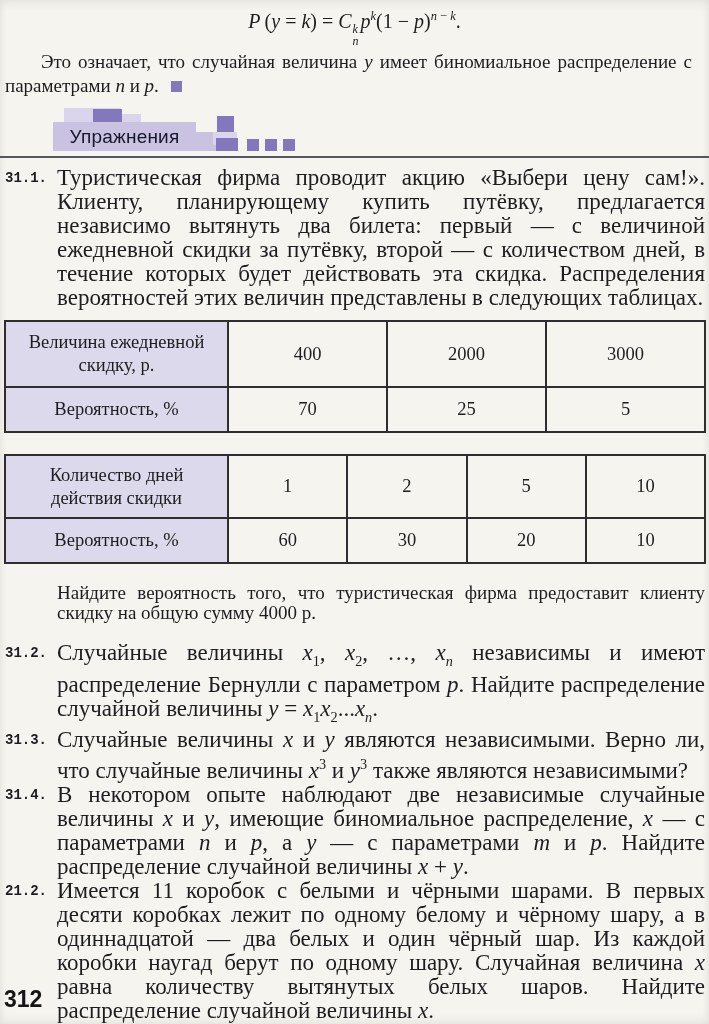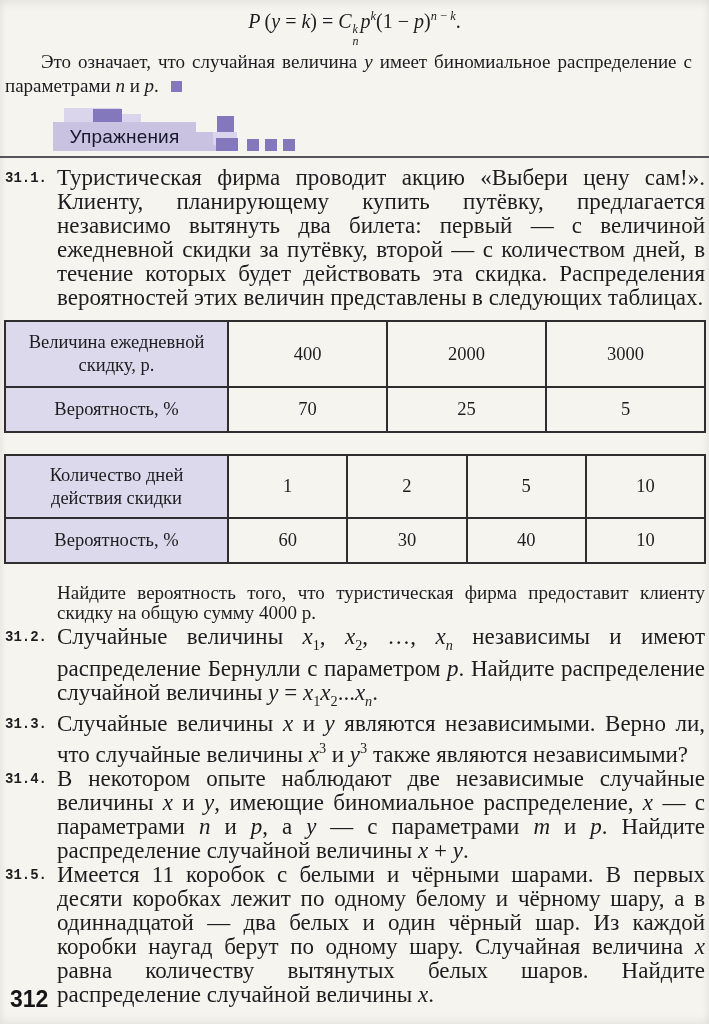--- a/index.html
+++ b/index.html
@@ -109,21 +109,21 @@
     padding:2px 14px;
     line-height:23px;
   }
   th{background:var(--table_header_bg);}
   col.c-label{width:223px;}
   .tbl1 tr.r-top th,.tbl1 tr.r-top td{height:66px;}
   .tbl1 tr.r-bot th,.tbl1 tr.r-bot td{height:45px;}
   .tbl2 tr.r-top th,.tbl2 tr.r-top td{height:63px;}
   .tbl2 tr.r-bot th,.tbl2 tr.r-bot td{height:45px;}
   .pagenum{
-    position:absolute;left:10px;top:986px;
+    position:absolute;left:4px;top:986px;
     font-family:"Liberation Sans", sans-serif;
     font-weight:bold;font-size:23px;color:#151517;
   }
 </style>
 </head>
 <body>
 
 <div class="formula"><i>P</i> (<i>y</i> = <i>k</i>) = <i>C</i><span class="stack">
       <span>k</span>
       <span>n</span>
@@ -190,41 +190,41 @@
     <th>Количество дней действия скидки</th>
     <td>1</td>
     <td>2</td>
     <td>5</td>
     <td>10</td>
   </tr>
   <tr class="r-bot">
     <th>Вероятность, %</th>
     <td>60</td>
     <td>30</td>
-    <td>40</td>
+    <td>20</td>
     <td>10</td>
   </tr>
 </tbody>
   </table>
 
 <p class="followup">Найдите вероятность того, что туристическая фирма предоставит клиенту скидку на общую сумму 4000 р.</p>
 
-<section class="exercise ex-follow" style="margin-top:2px;">
+<section class="exercise ex-follow" style="margin-top:18px;">
   <span class="exnum">31.2.</span>
   <div class="exbody">Случайные величины <i>x</i><sub>1</sub>, <i>x</i><sub>2</sub>, …, <i>x</i><sub><i>n</i></sub> независимы и имеют распределение Бернулли с параметром <i>p</i>. Найдите распределение случайной величины <i>y</i> = <i>x</i><sub>1</sub><i>x</i><sub>2</sub>...<i>x</i><sub><i>n</i></sub>.</div>
 </section>
 
 <section class="exercise">
   <span class="exnum">31.3.</span>
   <div class="exbody">Случайные величины <i>x</i> и <i>y</i> являются независимыми. Верно ли, что случайные величины <i>x</i><sup>3</sup> и <i>y</i><sup>3</sup> также являются независимыми?</div>
 </section>
 
 <section class="exercise">
   <span class="exnum">31.4.</span>
   <div class="exbody">В некотором опыте наблюдают две независимые случайные величины <i>x</i> и <i>y</i>, имеющие биномиальное распределение, <i>x</i> — с параметрами <i>n</i> и <i>p</i>, а <i>y</i> — с параметрами <i>m</i> и <i>p</i>. Найдите распределение случайной величины <i>x</i> + <i>y</i>.</div>
 </section>
 
 <section class="exercise">
-  <span class="exnum">31.5.</span>
+  <span class="exnum">21.2.</span>
   <div class="exbody">Имеется 11 коробок с белыми и чёрными шарами. В первых десяти коробках лежит по одному белому и чёрному шару, а в одиннадцатой — два белых и один чёрный шар. Из каждой коробки наугад берут по одному шару. Случайная величина <i>x</i> равна количеству вытянутых белых шаров. Найдите распределение случайной величины <i>x</i>.</div>
 </section>
 
 <div class="pagenum">312</div>
 
 </body></html>

